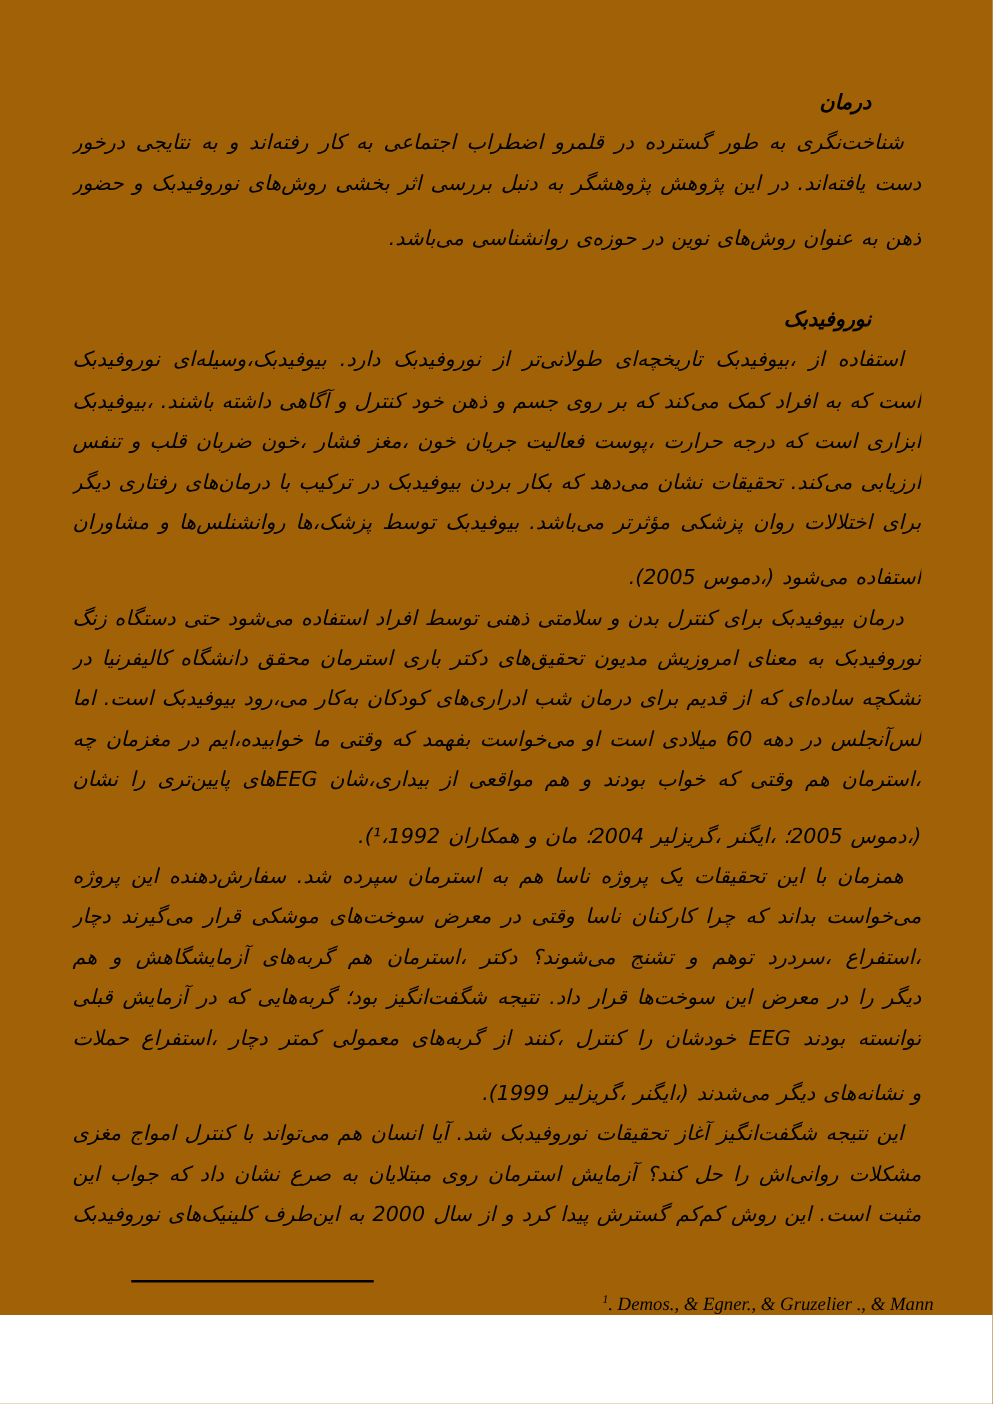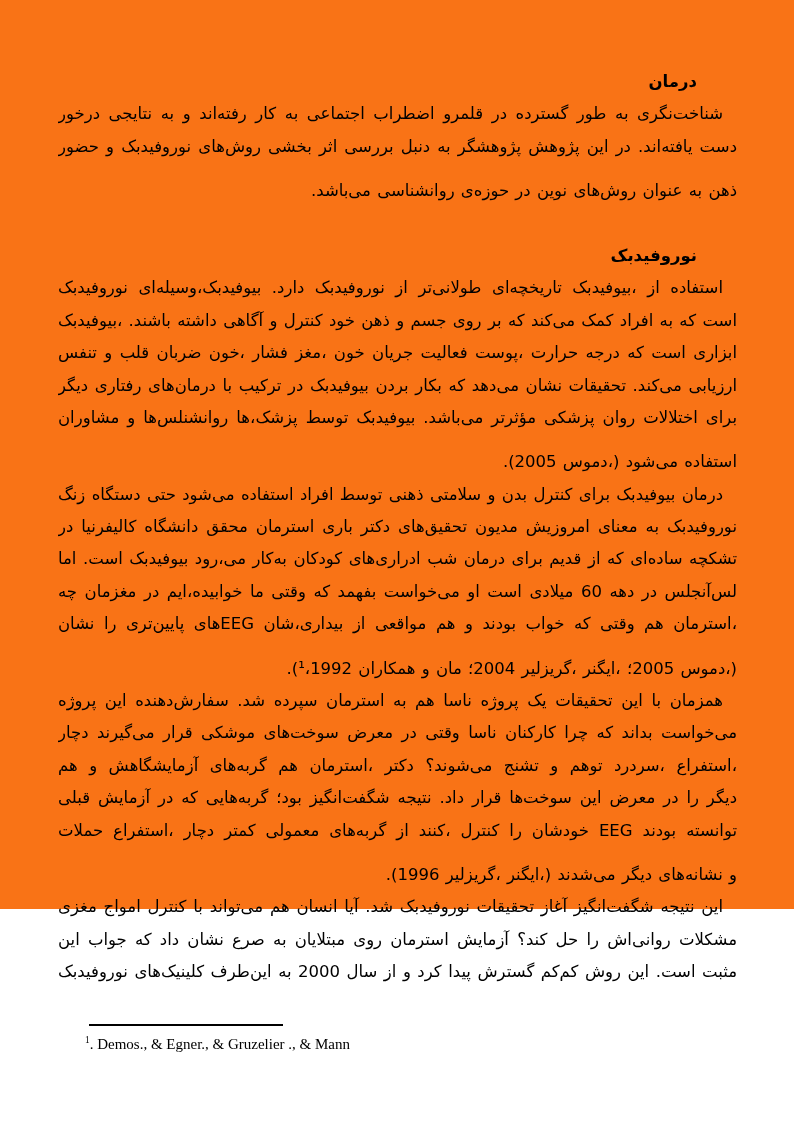--- a/index.html
+++ b/index.html
@@ -3,21 +3,21 @@
 <meta charset="utf-8">
 <style>
   html,body{margin:0;padding:0;}
   body{
     width:794px;height:1123px;
     background:#ffffff;color:#000000;
     font-family:"DejaVu Sans",sans-serif;
     position:relative;overflow:hidden;
   }
   .page{
-    position:absolute;left:0;top:0;width:794px;height:909px;background:#f97316;
+    position:absolute;left:0;top:0;width:794px;height:1052px;background:#a16207;font-style:italic;
   }
   .doc-body{
     position:absolute;left:58px;top:66px;width:679px;
     direction:rtl;
     font-size:16.5px;
     line-height:32.4px;
   }
   .heading{
     font-weight:bold;
     padding-right:40px;
@@ -29,22 +29,22 @@
     height:32.4px;overflow:hidden;
     text-align:justify;
     word-spacing:1px;
   }
   .line-just{text-align-last:justify;}
   .line-end{text-align-last:right;margin-top:12px;}
   .para .tline:first-child{text-indent:14px;}
   .spacer{height:32.4px;}
   sup{font-size:0.62em;}
   .footnote{
-    position:absolute;left:52px;top:1016px;width:679px;
-    direction:ltr;text-align:left;
+    position:absolute;left:68px;top:1016px;width:679px;
+    direction:ltr;text-align:right;
   }
   .fn-rule{
     margin:8px 0 0 37px;width:194px;height:0;
     border-top:2px solid #000000;
   }
   .fn-row{
     margin:4px 0 0 33px;
     font-family:"Liberation Serif",serif;
     font-size:15px;line-height:20px;color:#000;
   }
@@ -78,21 +78,21 @@
         <div class="tline line-just">لس‌آنجلس در دهه 60 میلادی است او می‌خواست بفهمد که وقتی ما خوابیده،ایم در مغزمان چه می‌گذرد.</div>
         <div class="tline line-just">،استرمان هم وقتی که خواب بودند و هم مواقعی از بیداری،شان EEGهای پایین‌تری را نشان می‌دادند</div>
         <div class="tline line-end">(،دموس 2005؛ ،ایگنر ،گریزلیر 2004؛ مان و همکاران 1992‏،¹).</div>
       </div>
       <div class="para">
         <div class="tline line-just">همزمان با این تحقیقات یک پروژه ناسا هم به استرمان سپرده شد. سفارش‌دهنده این پروژه</div>
         <div class="tline line-just">می‌خواست بداند که چرا کارکنان ناسا وقتی در معرض سوخت‌های موشکی قرار می‌گیرند دچار</div>
         <div class="tline line-just">،استفراع ،سردرد توهم و تشنج می‌شوند؟ دکتر ،استرمان هم گربه‌های آزمایشگاهش و هم گربه‌های</div>
         <div class="tline line-just">دیگر را در معرض این سوخت‌ها قرار داد. نتیجه شگفت‌انگیز بود؛ گربه‌هایی که در آزمایش قبلی</div>
         <div class="tline line-just">توانسته بودند EEG خودشان را کنترل ،کنند از گربه‌های معمولی کمتر دچار ،استفراع حملات تشنجی</div>
-        <div class="tline line-end">و نشانه‌های دیگر می‌شدند (،ایگنر ،گریزلیر 1996).</div>
+        <div class="tline line-end">و نشانه‌های دیگر می‌شدند (،ایگنر ،گریزلیر 1999).</div>
       </div>
       <div class="para">
         <div class="tline line-just">این نتیجه شگفت‌انگیز آغاز تحقیقات نوروفیدبک شد. آیا انسان هم می‌تواند با کنترل امواج مغزی</div>
         <div class="tline line-just">مشکلات روانی‌اش را حل کند؟ آزمایش استرمان روی مبتلایان به صرع نشان داد که جواب این سوال</div>
         <div class="tline line-just">مثبت است. این روش کم‌کم گسترش پیدا کرد و از سال 2000 به این‌طرف کلینیک‌های نوروفیدبک هر</div>
       </div>
     </div>
 
   <div class="footnote">
     <div class="fn-rule"></div>

